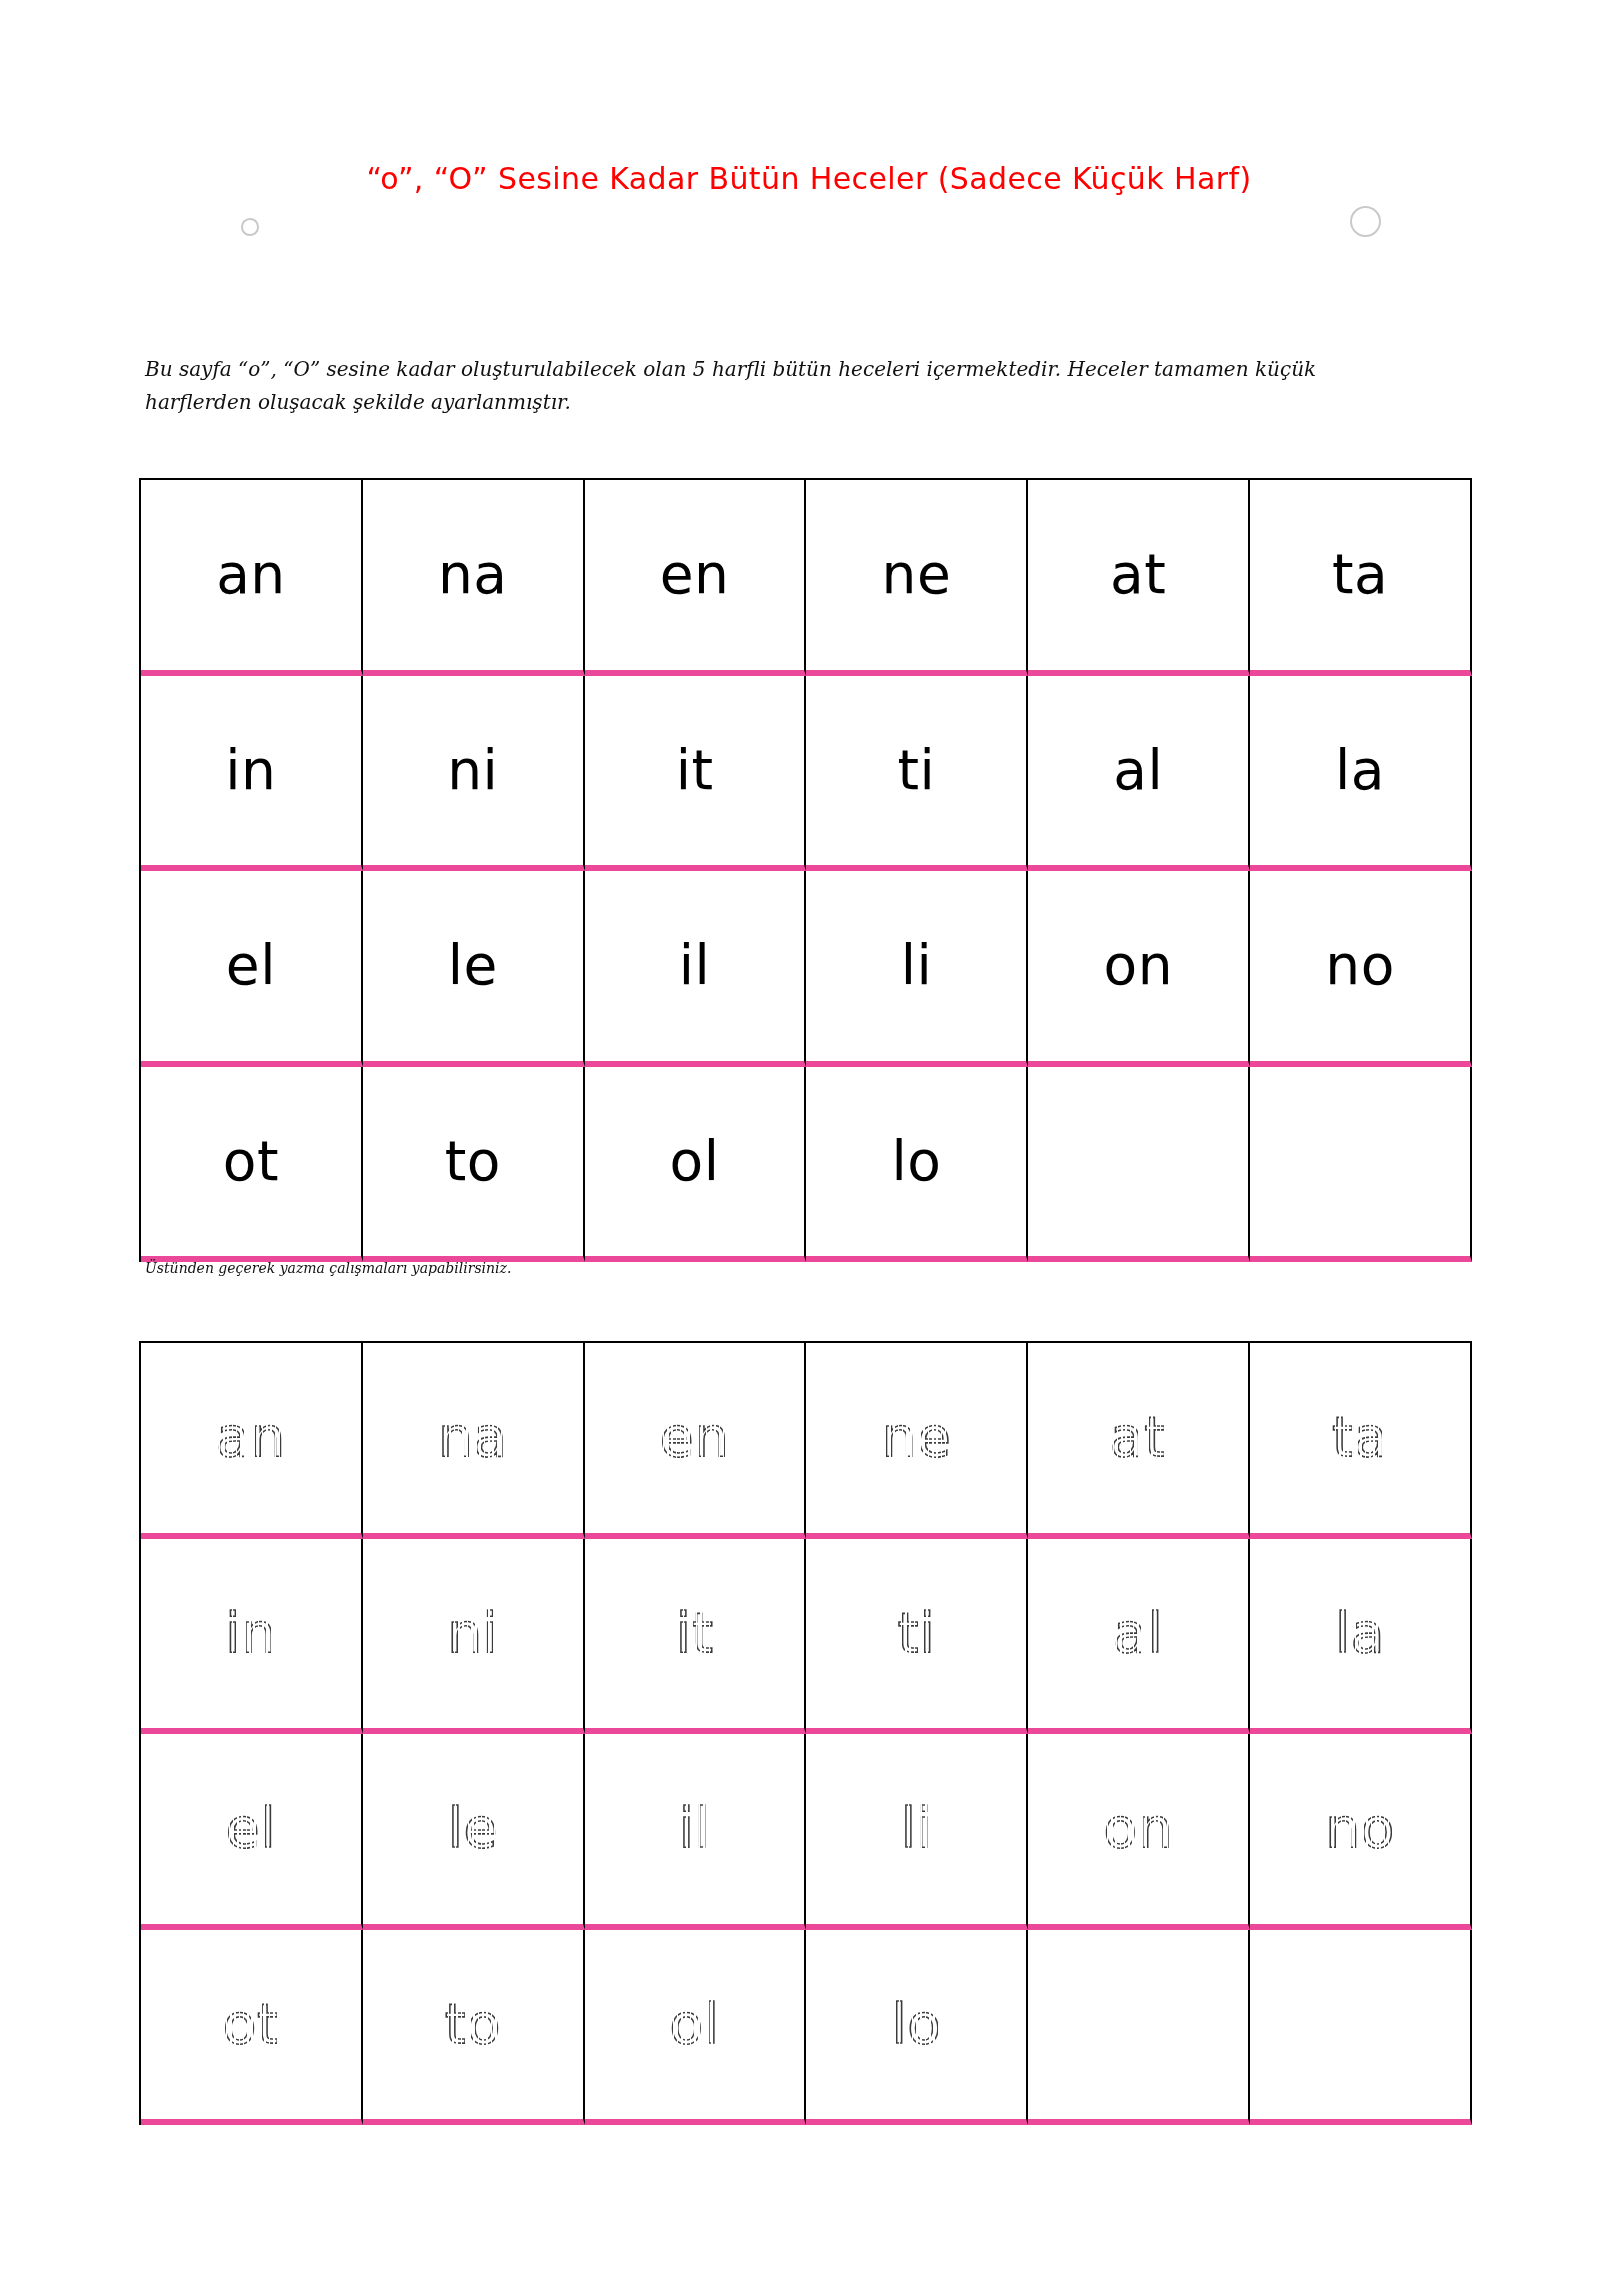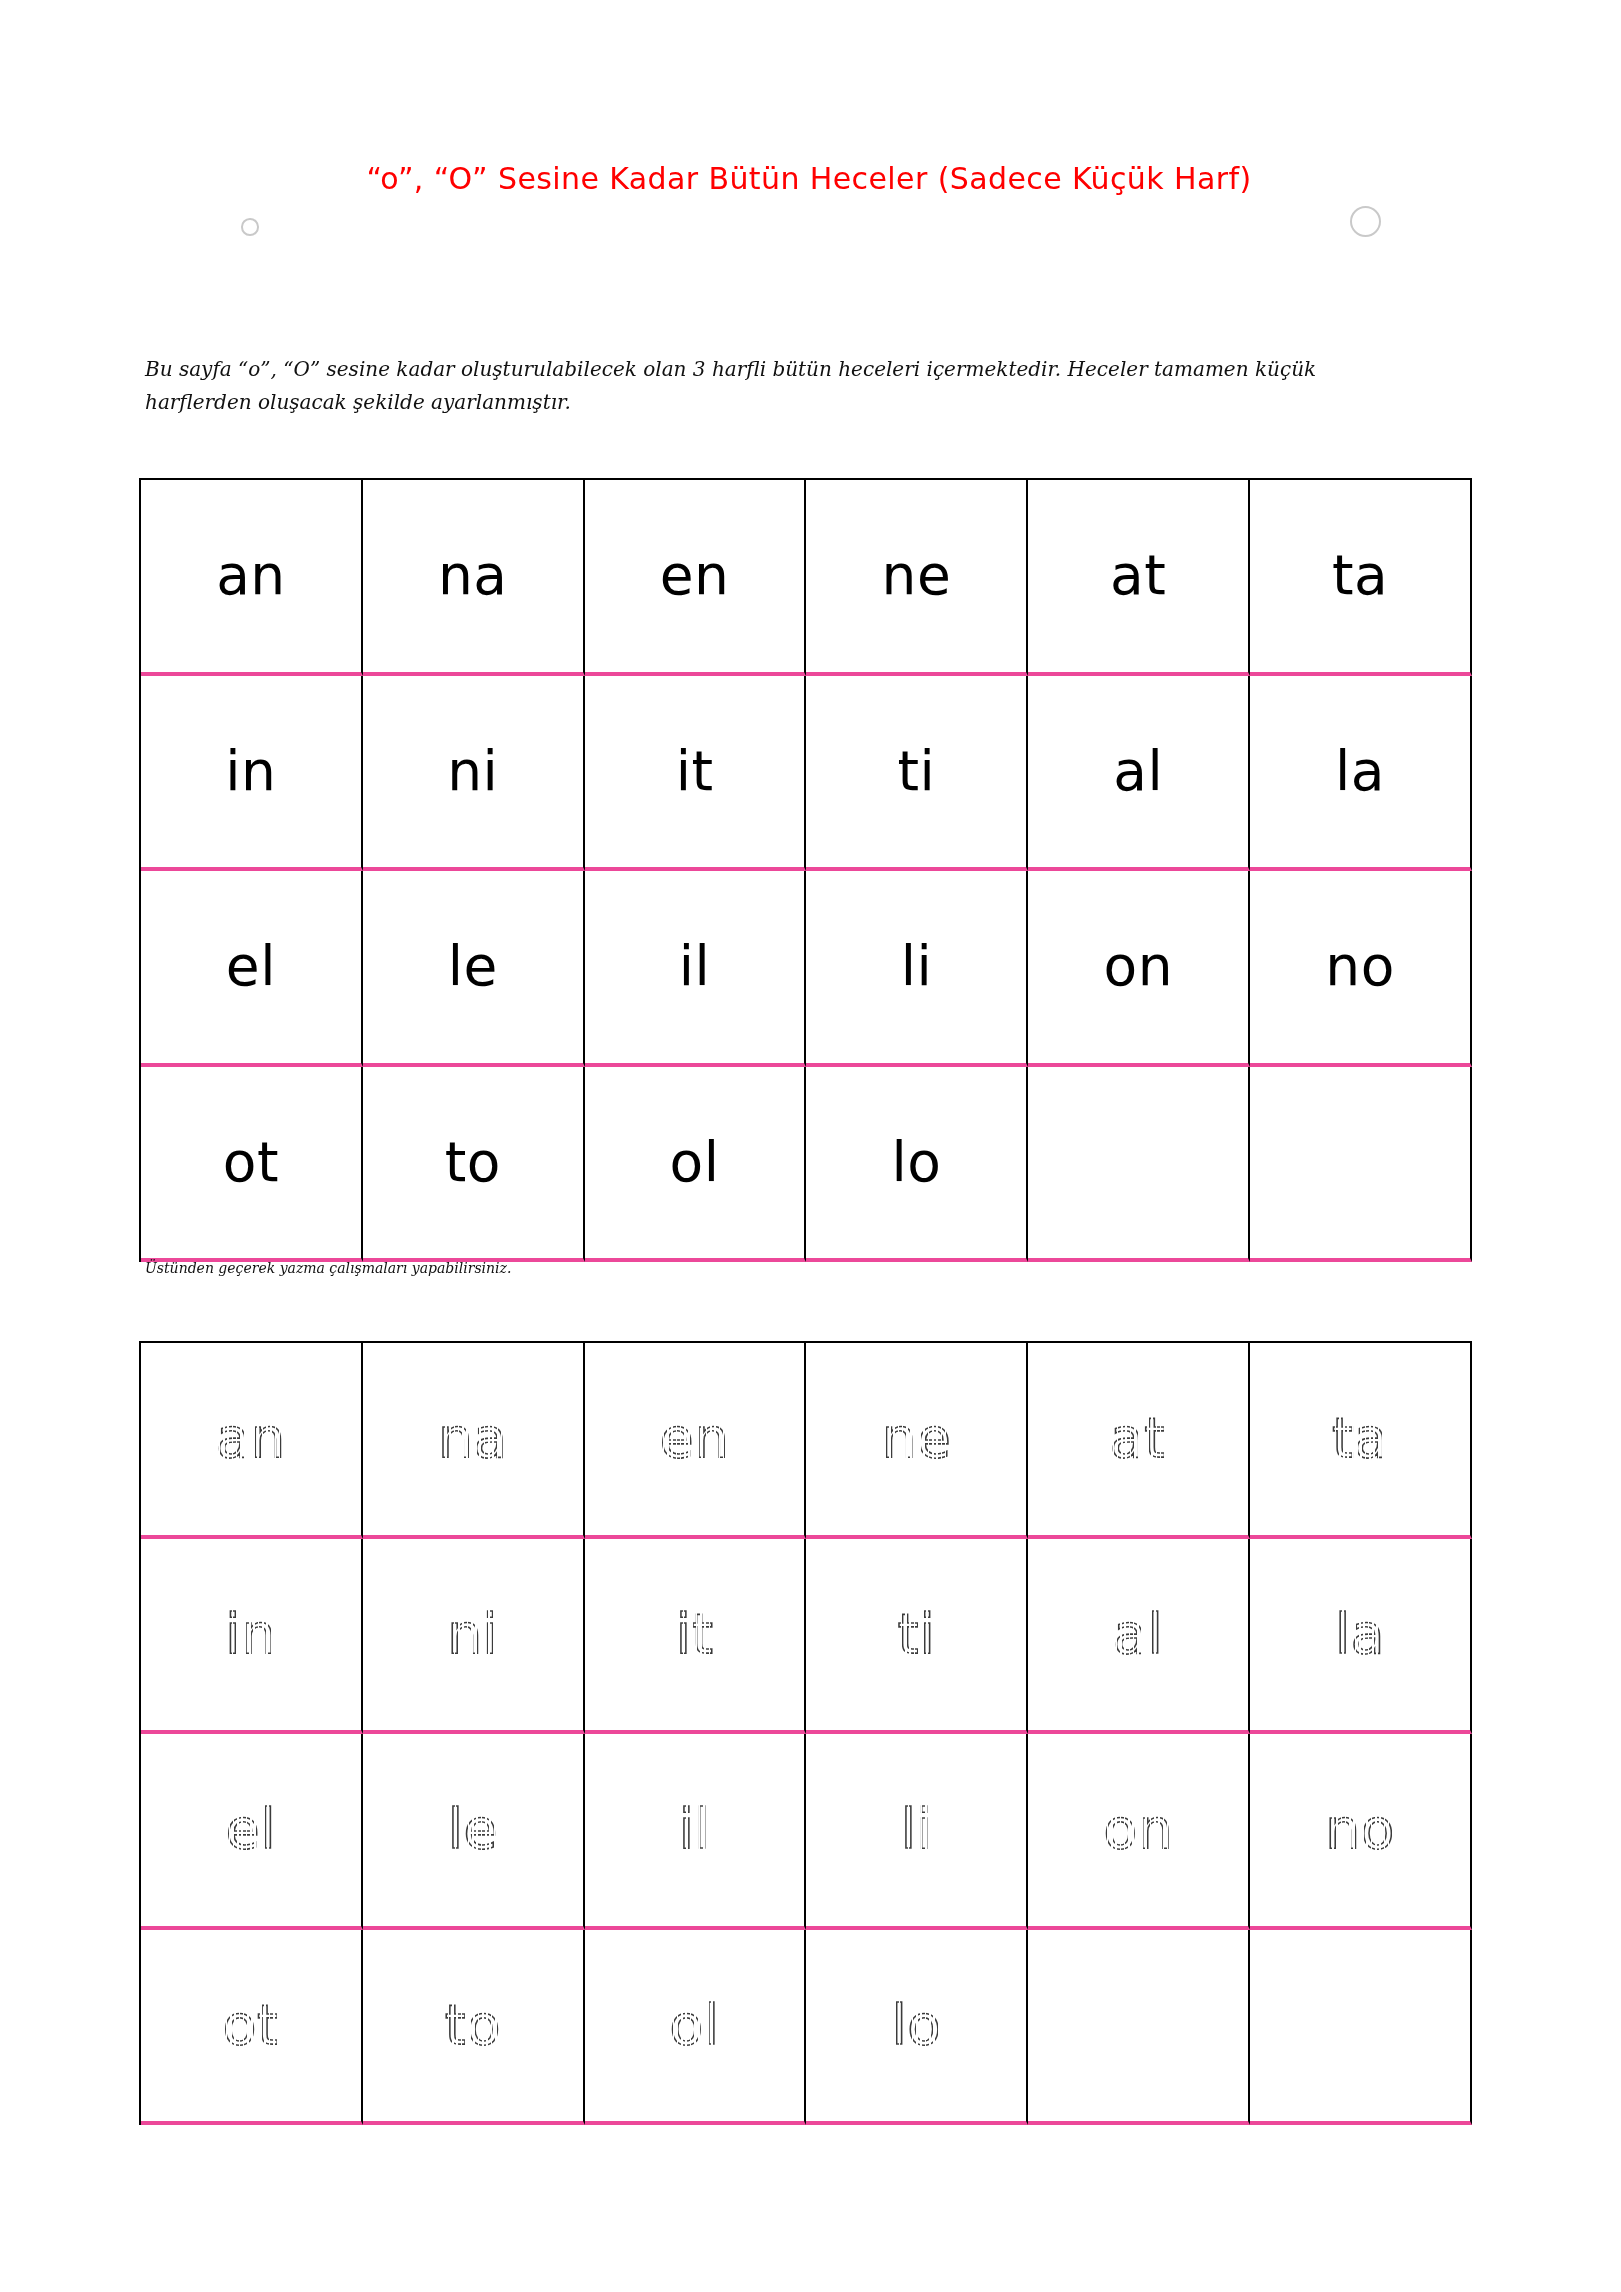--- a/index.html
+++ b/index.html
@@ -99,21 +99,21 @@
   }
   .grid-trace {
     left: 139px;
     top: 1341px;
     width: 1333px;
     height: 784px;
     grid-template-rows: repeat(4, 1fr);
   }
   .cell {
     border-right: 2px solid #000;
-    border-bottom: 4px solid #ec4899;
+    border-bottom: 6px solid #ec4899;
     box-sizing: border-box;
     display: flex;
     align-items: center;
     justify-content: center;
   }
   .syll {
     font-family: "DejaVu Sans", sans-serif;
     font-size: 55px;
     color: #000000;
     letter-spacing: 0.5px;
@@ -155,21 +155,21 @@
 </head>
 <body>
 
 <div class="page">
 
   <div class="hole hole-left"></div>
   <div class="hole hole-right"></div>
 
   <div class="title">“o”, “O” Sesine Kadar Bütün Heceler (Sadece Küçük Harf)</div>
 
-  <div class="intro">Bu sayfa “o”, “O” sesine kadar oluşturulabilecek olan 3 harfli bütün heceleri içermektedir. Heceler tamamen küçük harflerden oluşacak şekilde ayarlanmıştır.</div>
+  <div class="intro">Bu sayfa “o”, “O” sesine kadar oluşturulabilecek olan 5 harfli bütün heceleri içermektedir. Heceler tamamen küçük harflerden oluşacak şekilde ayarlanmıştır.</div>
 
   <div class="grid grid-solid" id="grid-solid">
       <div class="cell">
         <span class="syll">an</span>
       </div>
       <div class="cell">
         <span class="syll">na</span>
       </div>
       <div class="cell">
         <span class="syll">en</span>

